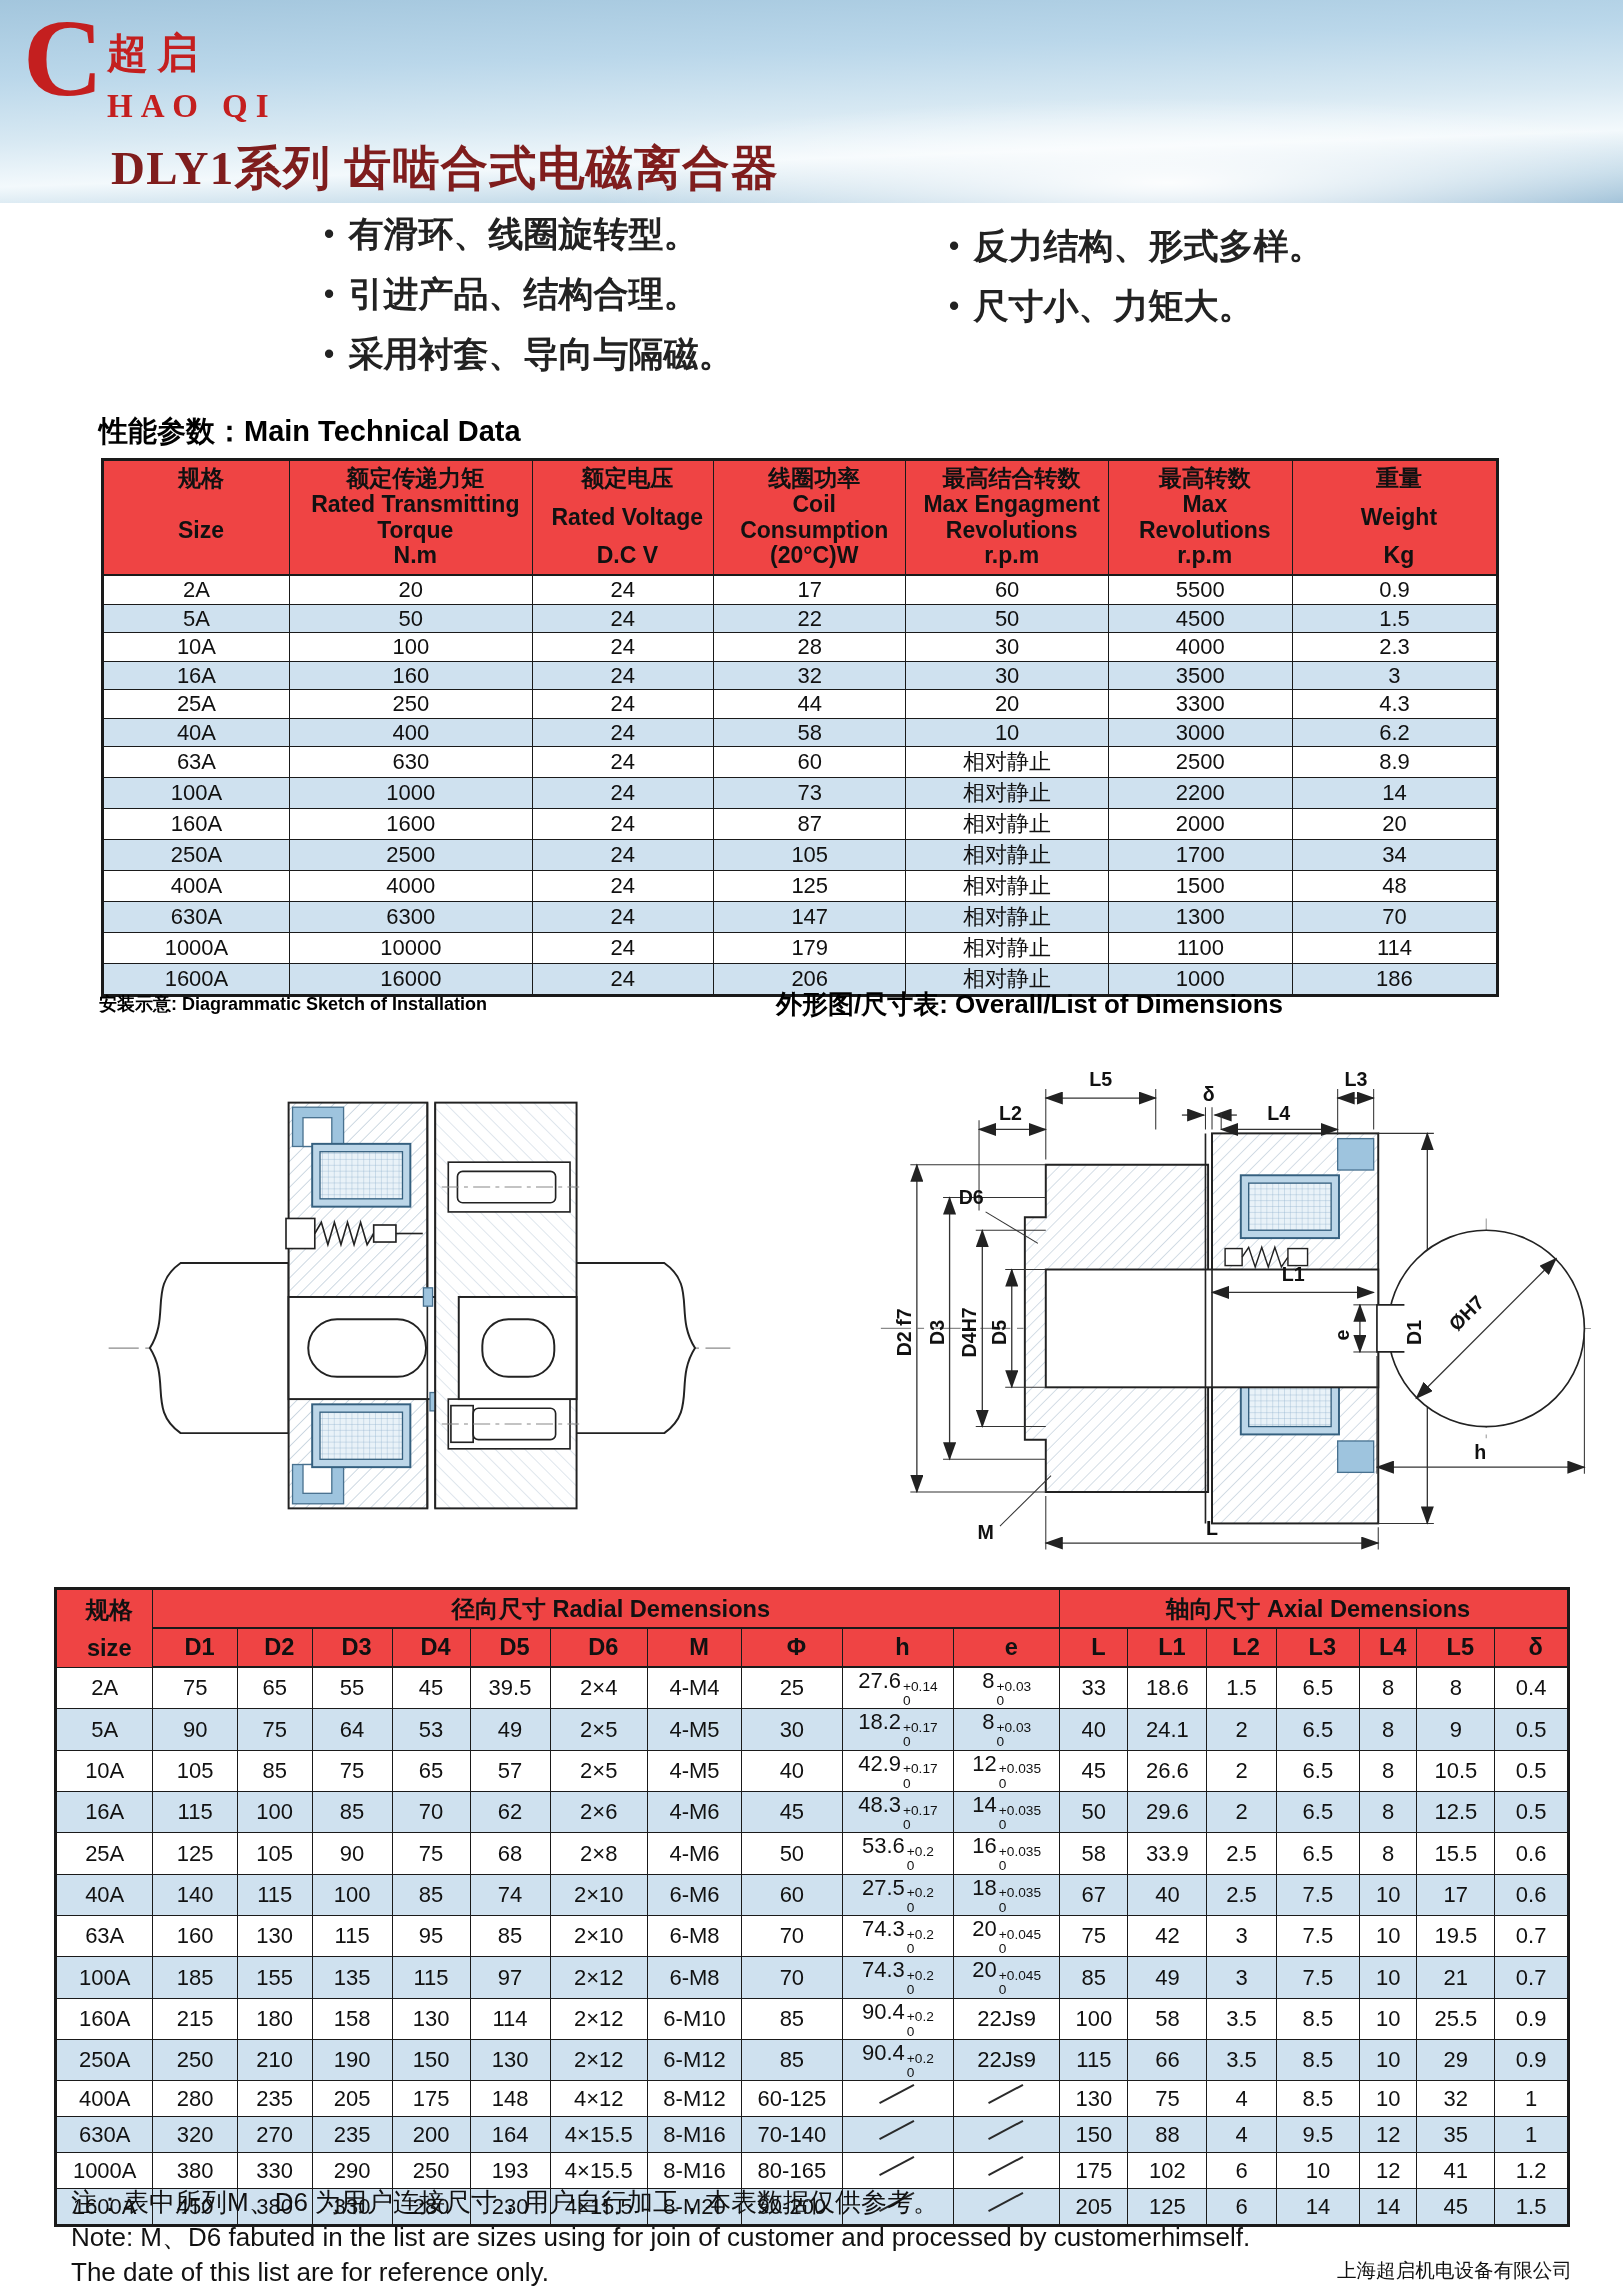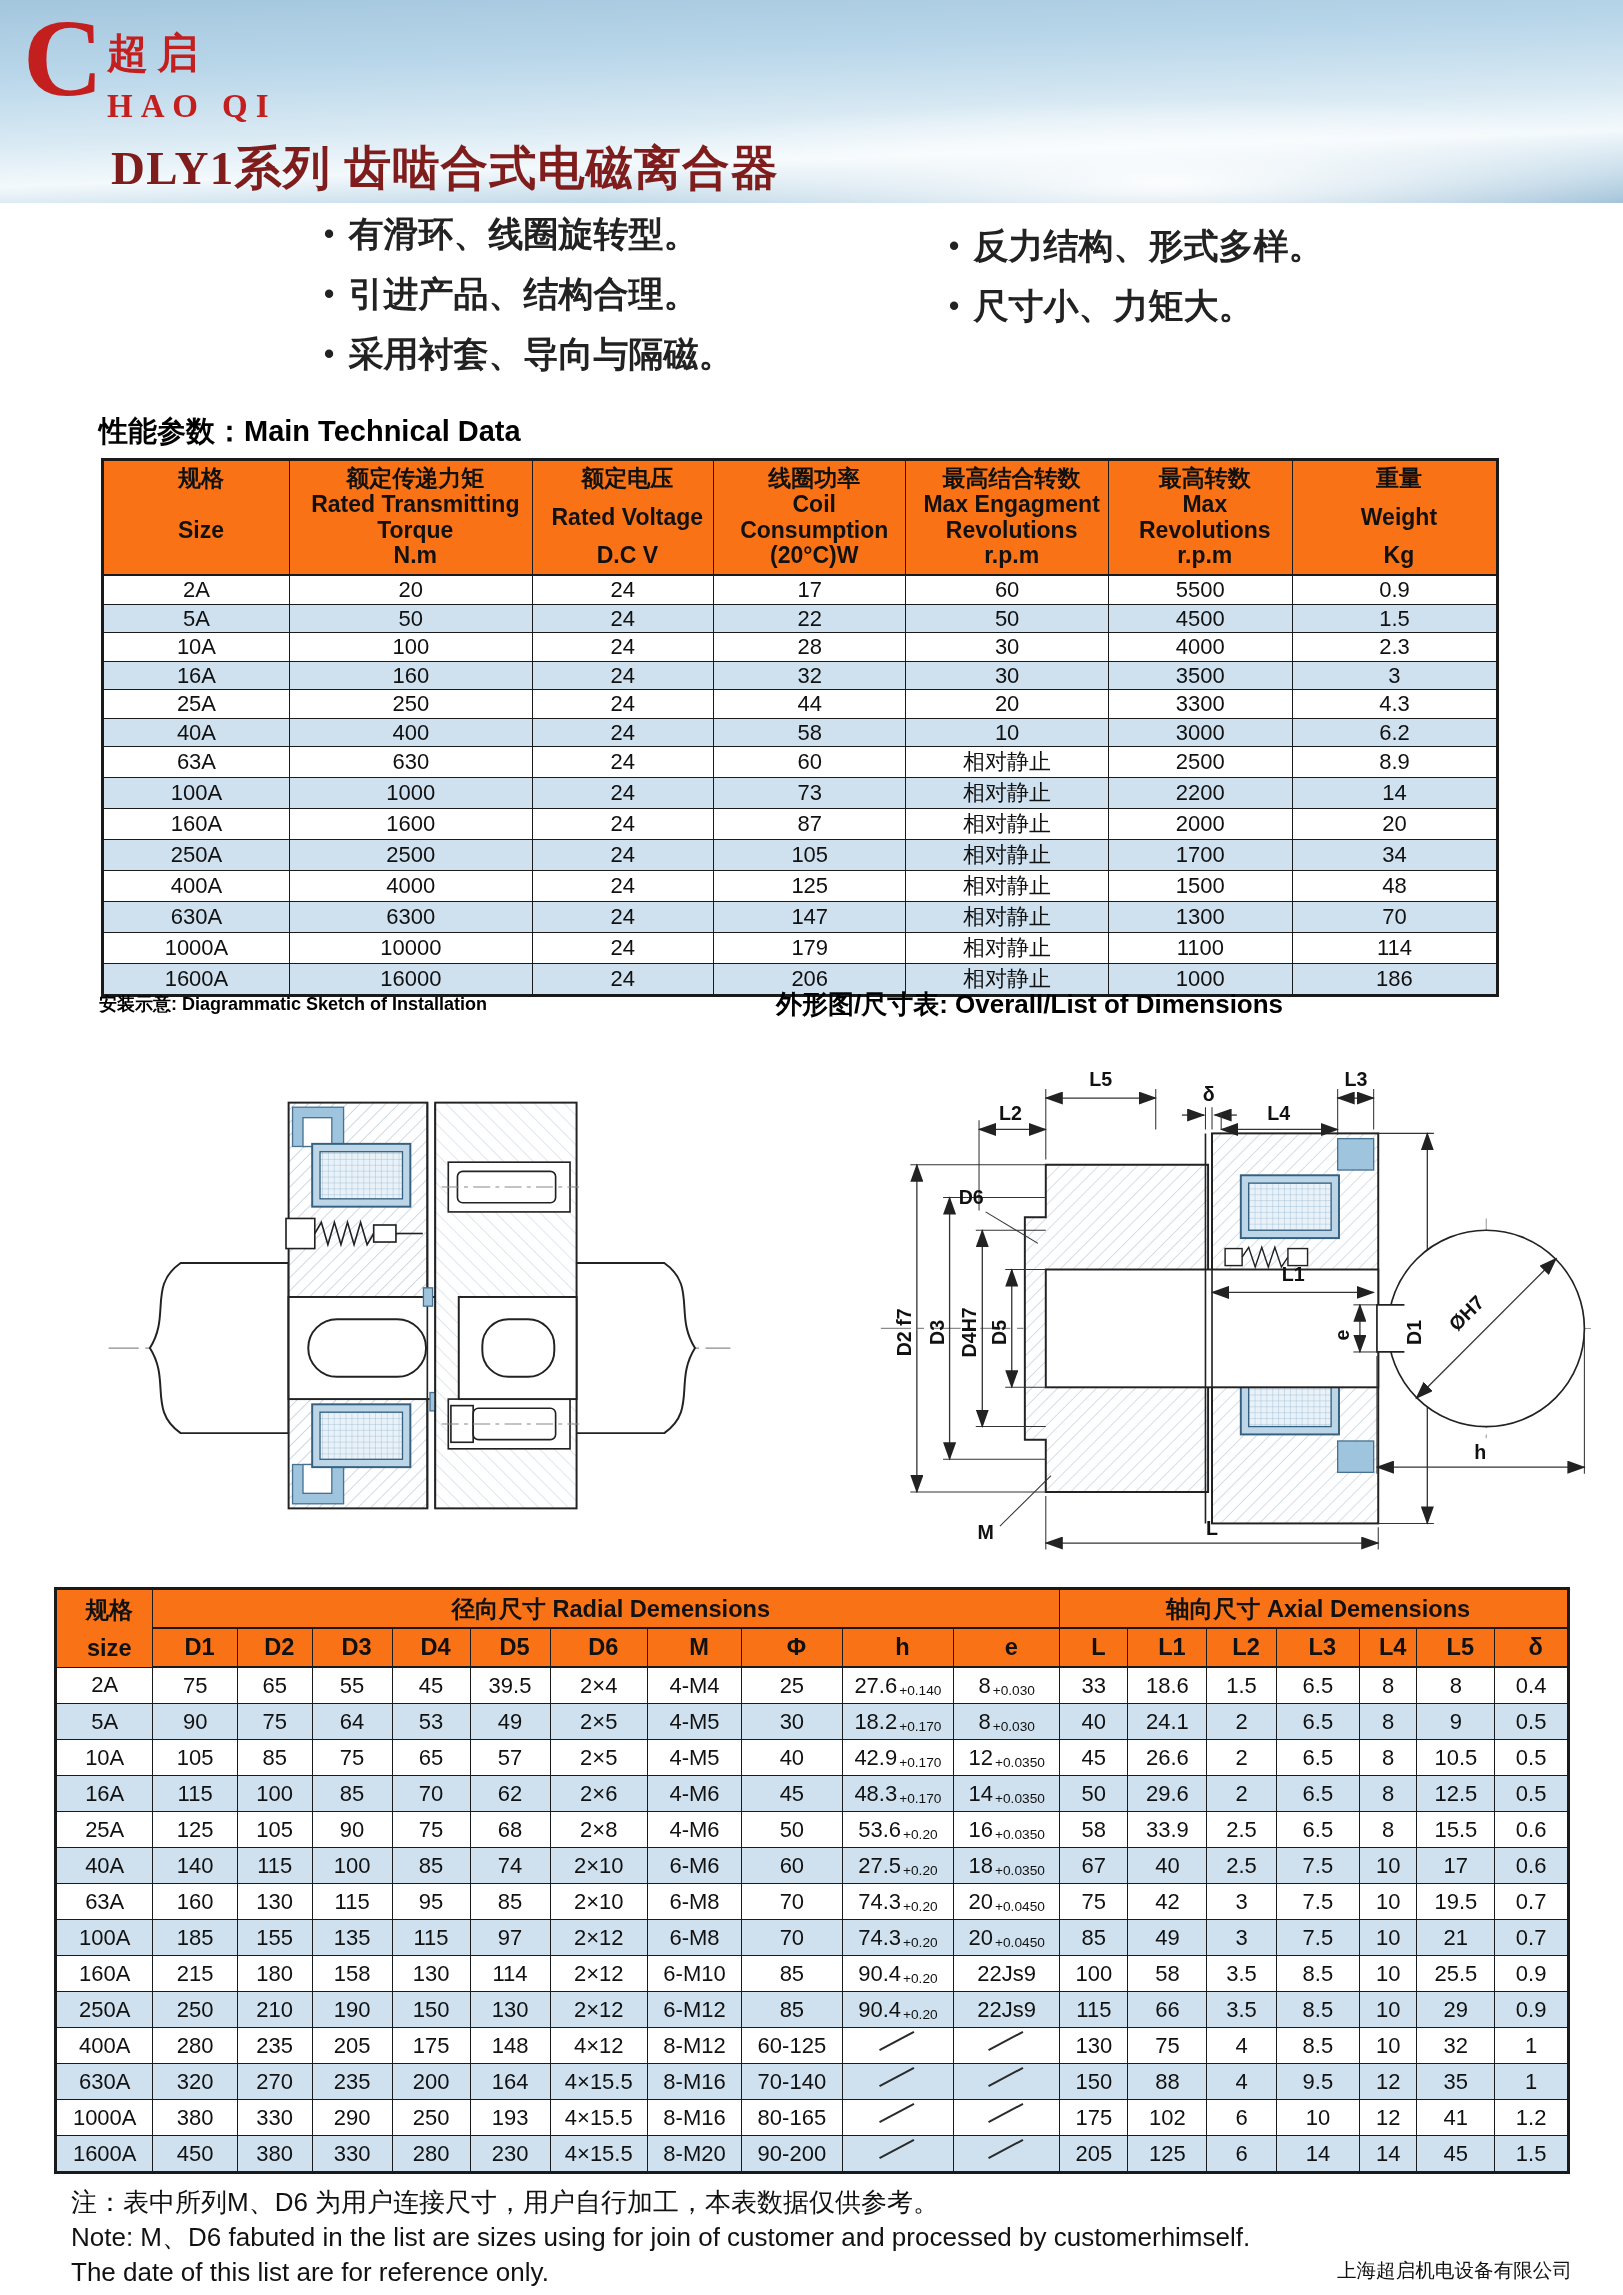--- a/index.html
+++ b/index.html
@@ -26,34 +26,34 @@
   .feat-line{display:flex;align-items:center;margin-bottom:13px;font-size:35px;font-weight:600;color:#222;}
   .feat-line .dot{font-size:29px;margin-right:14.4px;}
   
   .sec-title{position:absolute;font-size:29px;font-weight:bold;color:#000;z-index:3;}
   #sec1{left:99px;top:412px;}
   #sec2a{left:99px;top:992px;font-size:18px;}
   #sec2b{left:776px;top:987px;font-size:26px;}
   
   table{border-collapse:collapse;table-layout:fixed;background:#fff;}
   th,td{border:1.3px solid #1a1a1a;text-align:center;vertical-align:middle;padding:0;}
-  thead th{background:#f97316;padding-left:9px;}
+  thead th{background:#ef4444;padding-left:9px;}
   tbody tr:nth-child(even) td{background:#cfe1ef;}
   #table1{position:absolute;left:101px;top:458px;width:1398px;border:3.3px solid #1a1a1a;}
   #table1 td{height:27.5px;font-size:22px;}
   #table1 thead th{border-bottom:2.6px solid #1a1a1a;}
   .hcell{display:flex;flex-direction:column;justify-content:space-between;align-items:center;
          height:103px;padding:5.2px 1.3px;font-size:23px;line-height:1.12;}
   #table2{position:absolute;left:54px;top:1587px;width:1516px;border:3.3px solid #1a1a1a;}
   #table2 th{font-size:23.6px;}
   #table2 .group-th{height:37px;border-bottom:2.6px solid #1a1a1a;}
   #table2 .sub-th{height:37px;border-bottom:2.6px solid #1a1a1a;}
   #table2 td{height:35px;font-size:22px;}
   .corner{display:flex;flex-direction:column;justify-content:space-between;height:68px;padding:3.9px 0;}
-  .stack{display:inline-flex;flex-direction:row;align-items:flex-start;line-height:1.05;
+  .stack{display:inline-flex;flex-direction:column;align-items:flex-start;line-height:1.05;
          font-size:13.7px;margin-left:2px;vertical-align:-2.6px;}
   .slash{display:inline-block;width:38px;height:22px;position:relative;}
   .slash::after{content:"";position:absolute;left:1.3px;bottom:2.6px;width:39px;height:2px;background:#2a2a2a;
          transform:rotate(-28deg);transform-origin:left bottom;}
   
   .diagram{position:absolute;z-index:2;}
   #install-svg{left:92px;top:1047px;}
   #dims-svg{left:789px;top:1047px;}
   svg text{font-family:"Liberation Sans",sans-serif;font-size:30px;font-weight:bold;fill:#111;}
   

